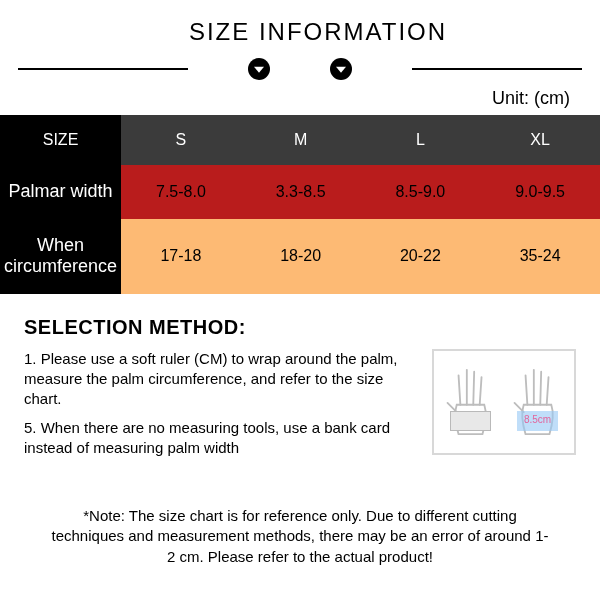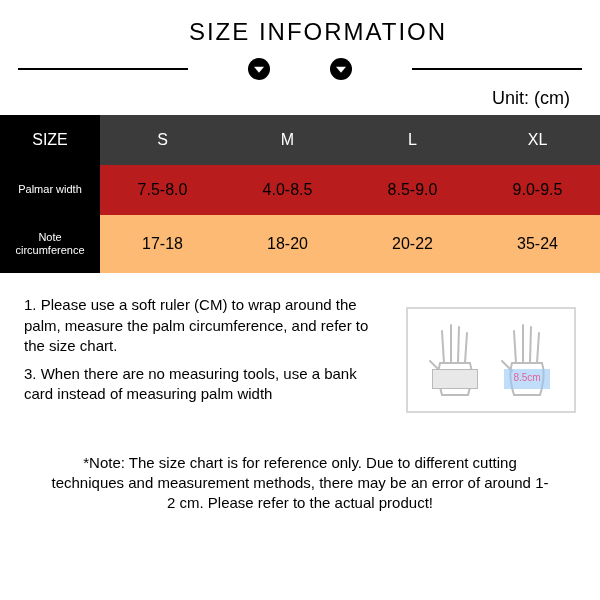--- a/index.html
+++ b/index.html
@@ -71,49 +71,49 @@
     color: #fff;
     font-weight: 500;
   }
   table.size thead th:first-child {
     background: #000;
   }
   table.size tbody th {
     background: #000;
     color: #fff;
     font-weight: 400;
-    font-size: 11px;
+    font-size: 18px;
     line-height: 1.2;
     width: 100px;
   }
   table.size tbody tr:nth-child(1) td { background: #b91c1c; }
   table.size tbody tr:nth-child(2) td { background: #fdba74; }
   .method {
     padding: 22px 24px 0 24px;
   }
   .method h2 {
     font-size: 20px;
     letter-spacing: 0.5px;
     margin-bottom: 10px;
     font-weight: 600;
   }
   .method-body {
     display: flex;
     gap: 16px;
-    align-items: flex-end;
+    align-items: flex-start;
   }
   .method ol {
     list-style: none;
     font-size: 15px;
     line-height: 1.35;
     flex: 1;
   }
   .method ol li { margin-bottom: 8px; }
   .illus {
-    width: 170px;
+    width: 144px;
     flex: none;
     border: 2px solid #d8d8d8;
     display: flex;
     gap: 10px;
     padding: 8px;
     justify-content: center;
     align-items: flex-end;
   }
   .hand {
     position: relative;
@@ -165,39 +165,40 @@
       <th>S</th>
       <th>M</th>
       <th>L</th>
       <th>XL</th>
     </tr>
   </thead>
   <tbody>
     <tr>
       <th>Palmar width</th>
       <td>7.5-8.0</td>
-      <td>4.0-8.5</td>
+      <td>3.3-8.5</td>
       <td>8.5-9.0</td>
       <td>9.0-9.5</td>
     </tr>
     <tr>
-      <th>Note circumference</th>
+      <th>When circumference</th>
       <td>17-18</td>
       <td>18-20</td>
       <td>20-22</td>
       <td>35-24</td>
     </tr>
   </tbody>
 </table>
 
 <div class="method">
+  <h2>SELECTION METHOD:</h2>
   <div class="method-body">
     <ol>
       <li>1. Please use a soft ruler (CM) to wrap around the palm, measure the palm circumference, and refer to the size chart.</li>
-      <li>3. When there are no measuring tools, use a bank card instead of measuring palm width</li>
+      <li>5. When there are no measuring tools, use a bank card instead of measuring palm width</li>
     </ol>
     <div class="illus">
       <div class="hand">
         <svg viewBox="0 0 62 86">
             <g fill="none" stroke="#bdbdbd" stroke-width="2" stroke-linecap="round">
           <path d="M20 46 L18 14 M27 46 L27 8 M34 46 L35 10 M41 46 L43 16"></path>
           <path d="M16 46 Q12 58 18 78 L44 78 Q50 58 46 46 Z"></path>
           <path d="M16 54 L6 44"></path>
         </g>
           </svg>

